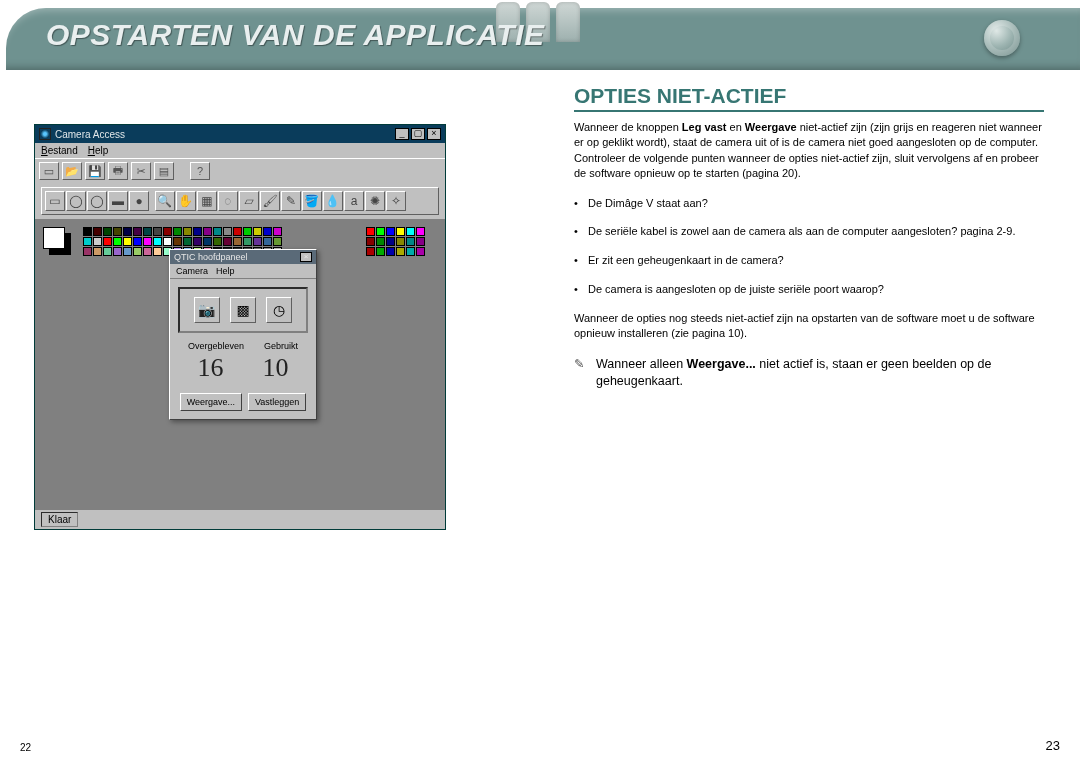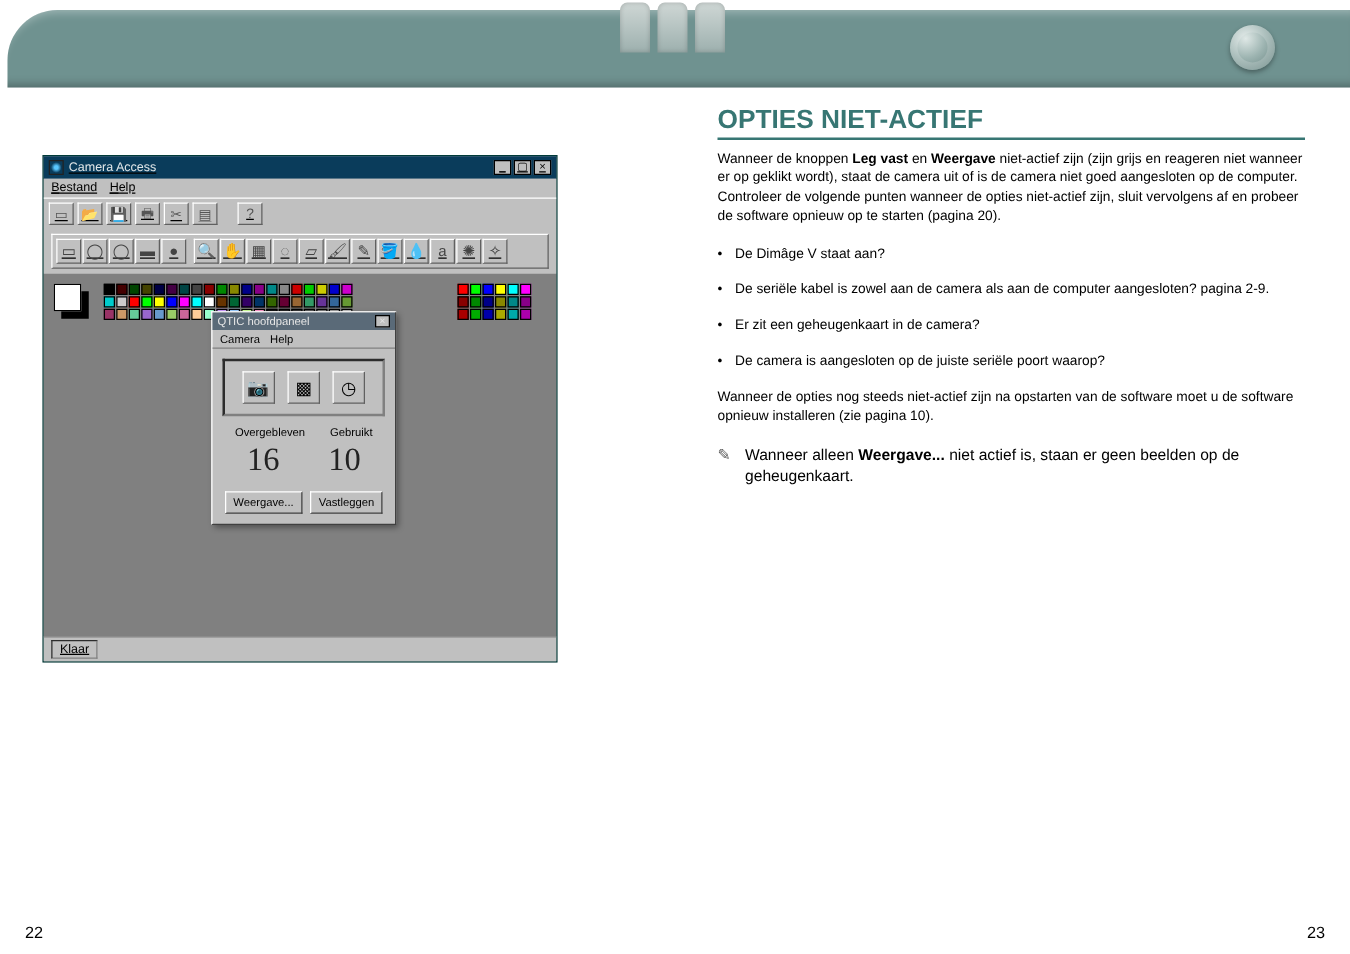--- a/index.html
+++ b/index.html
@@ -108,37 +108,36 @@
   .pencil-bullet::before {
     content: "✎";
     position: absolute;
     left: 0; top: 0;
     color:#555;
   }
   
   .page-left {
     position: absolute;
     left: 20px; bottom: 10px;
-    font-size: 13px;
+    font-size: 10px;
   }
   .page-right {
     position: absolute;
     right: 20px; bottom: 10px;
     font-size: 13px;
   }
 
   
   .screenshot {
     margin-top: 40px;
     width: 412px;
     border: 1px solid #003b39;
     background: #c0c0c0;
     font-family: Tahoma, Arial, sans-serif;
     font-size: 10px;
-    text-decoration: underline;
   }
   .win-titlebar {
     background: #0a3c5b;
     color: #e0e6e8;
     height: 18px;
     display: flex;
     align-items: center;
     padding: 0 4px;
     font-size: 10px;
   }
@@ -304,20 +303,21 @@
 </style>
 </head>
 <body>
 
 <div class="header-band">
   <div class="header-tabs">
     <div class="header-tab"></div>
     <div class="header-tab"></div>
     <div class="header-tab"></div>
   </div>
+  <div class="header-title">OPSTARTEN VAN DE APPLICATIE</div>
   <div class="header-knob"></div>
 </div>
 
 <div class="content">
 
   <div class="col-left">
 
     <div class="screenshot">
       <div class="win-titlebar">
         <div class="icon-cam"></div>

